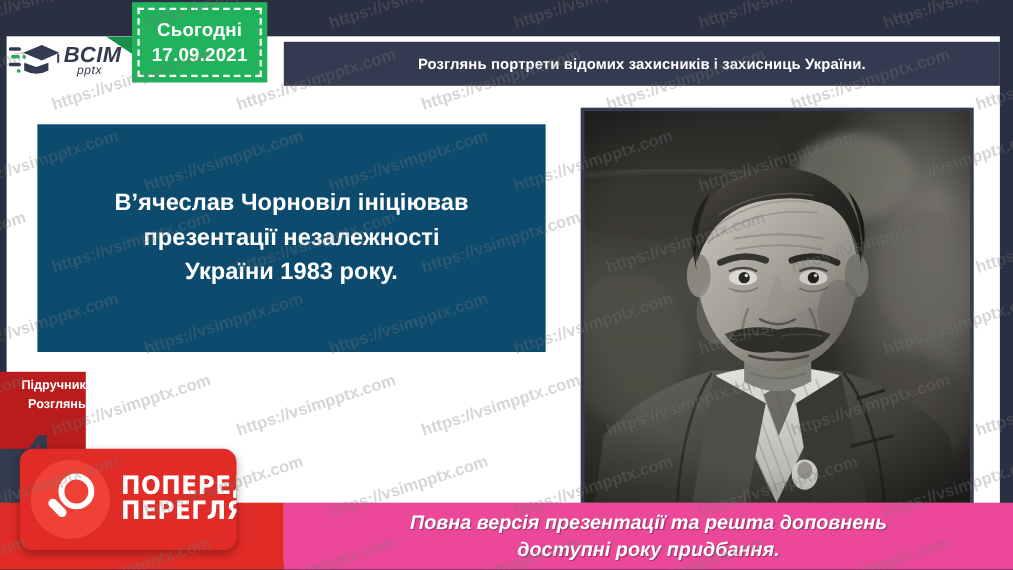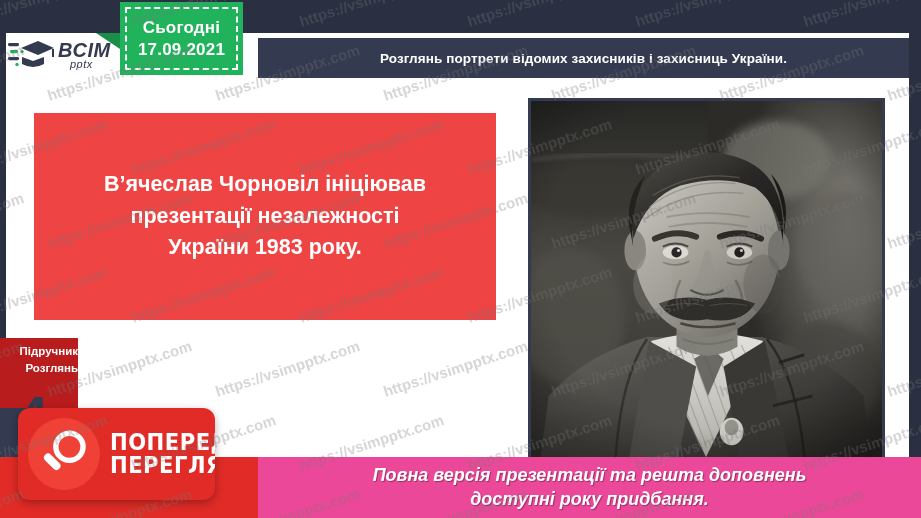--- a/index.html
+++ b/index.html
@@ -132,21 +132,21 @@
     white-space: nowrap;
   }
 
   
   .statement-box {
     position: absolute;
     left: 34px;
     top: 113px;
     width: 462px;
     height: 207px;
-    background: #ef4444;
+    background: #0c4a6e;
     display: flex;
     flex-direction: column;
     align-items: center;
     justify-content: center;
     padding: 0 18px;
     box-sizing: border-box;
   }
   .statement-box .sb-line {
     color: #ffffff;
     font-size: 21.5px;

